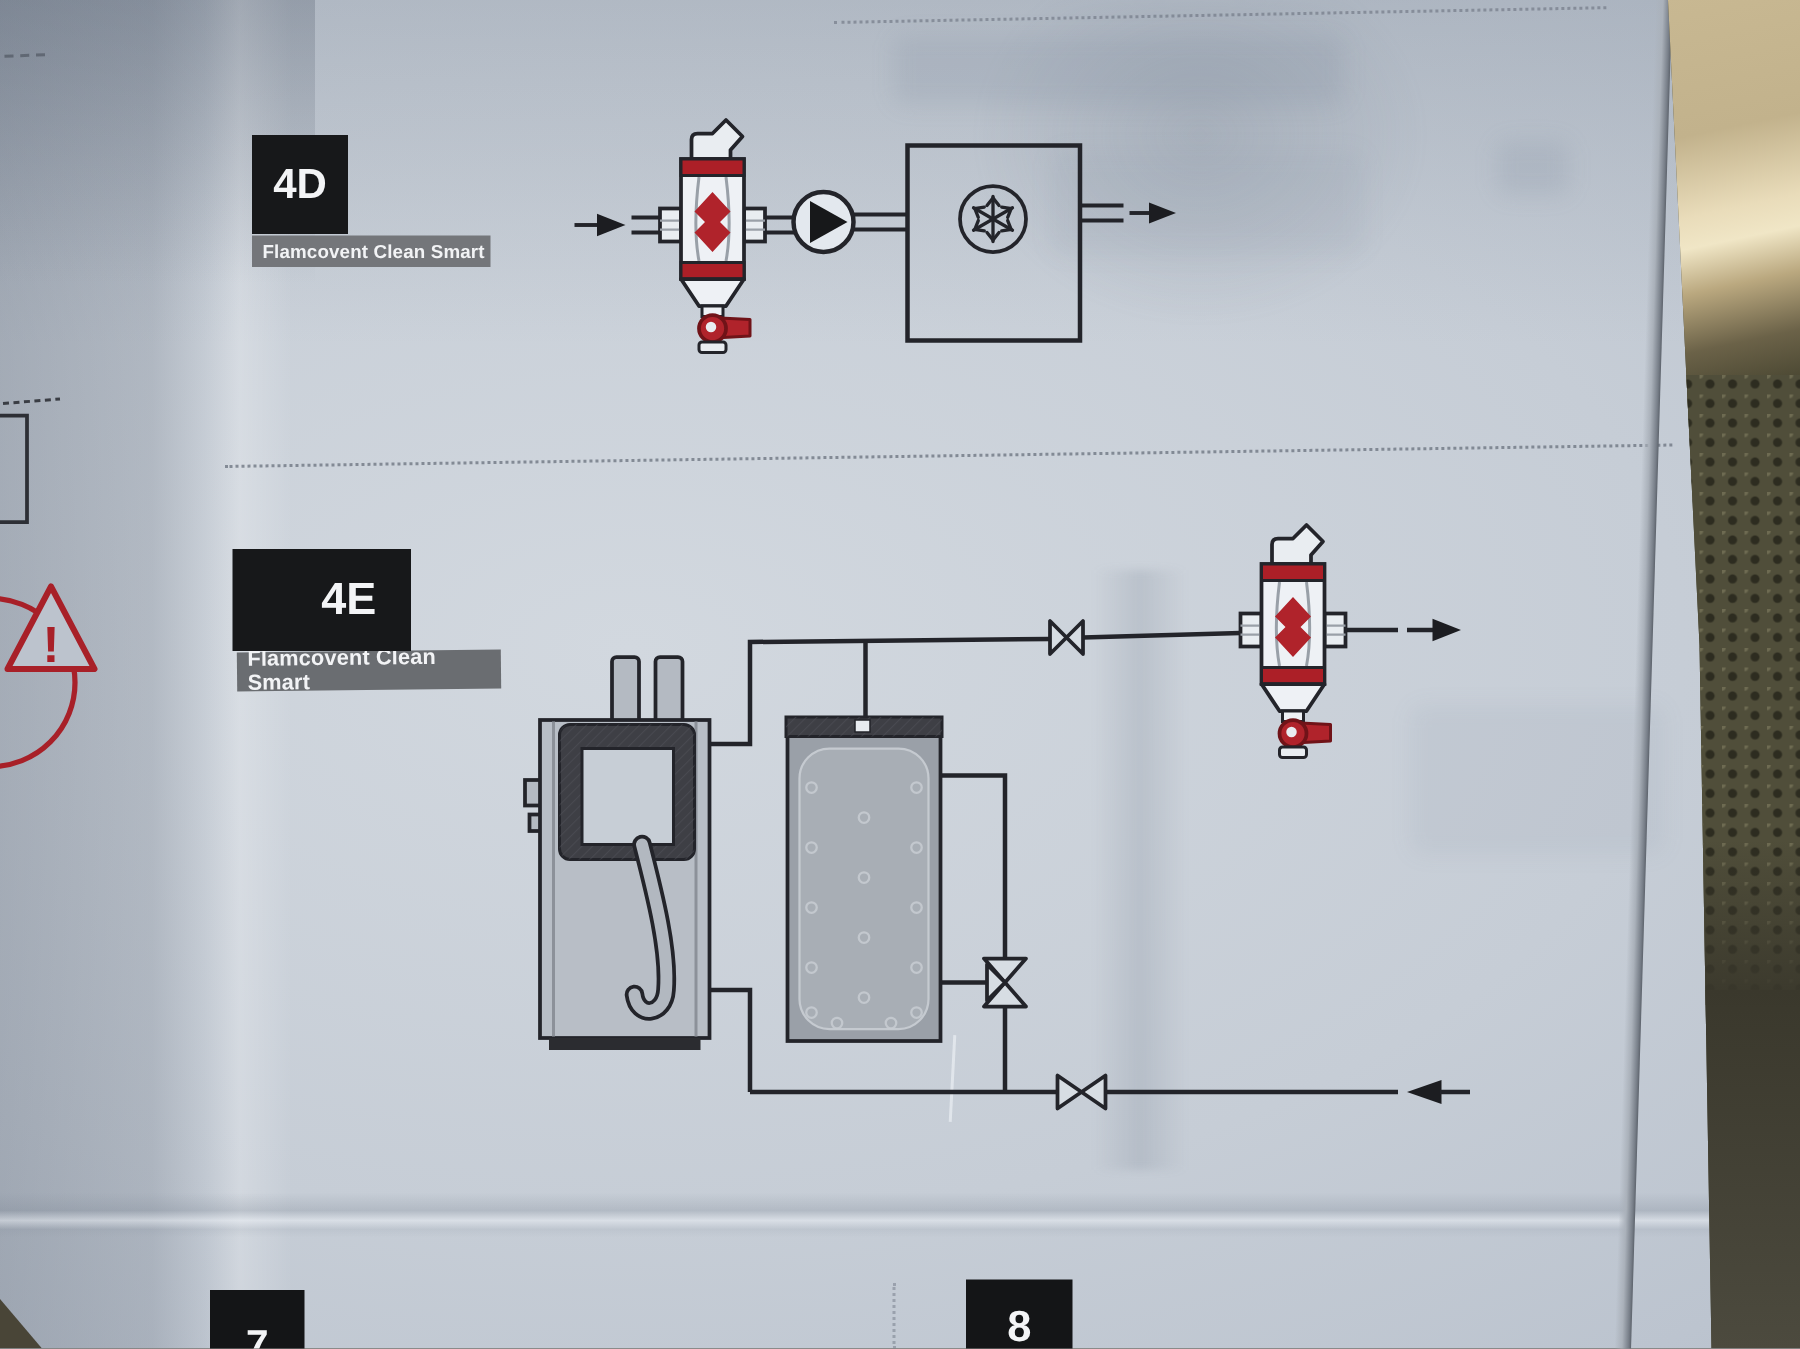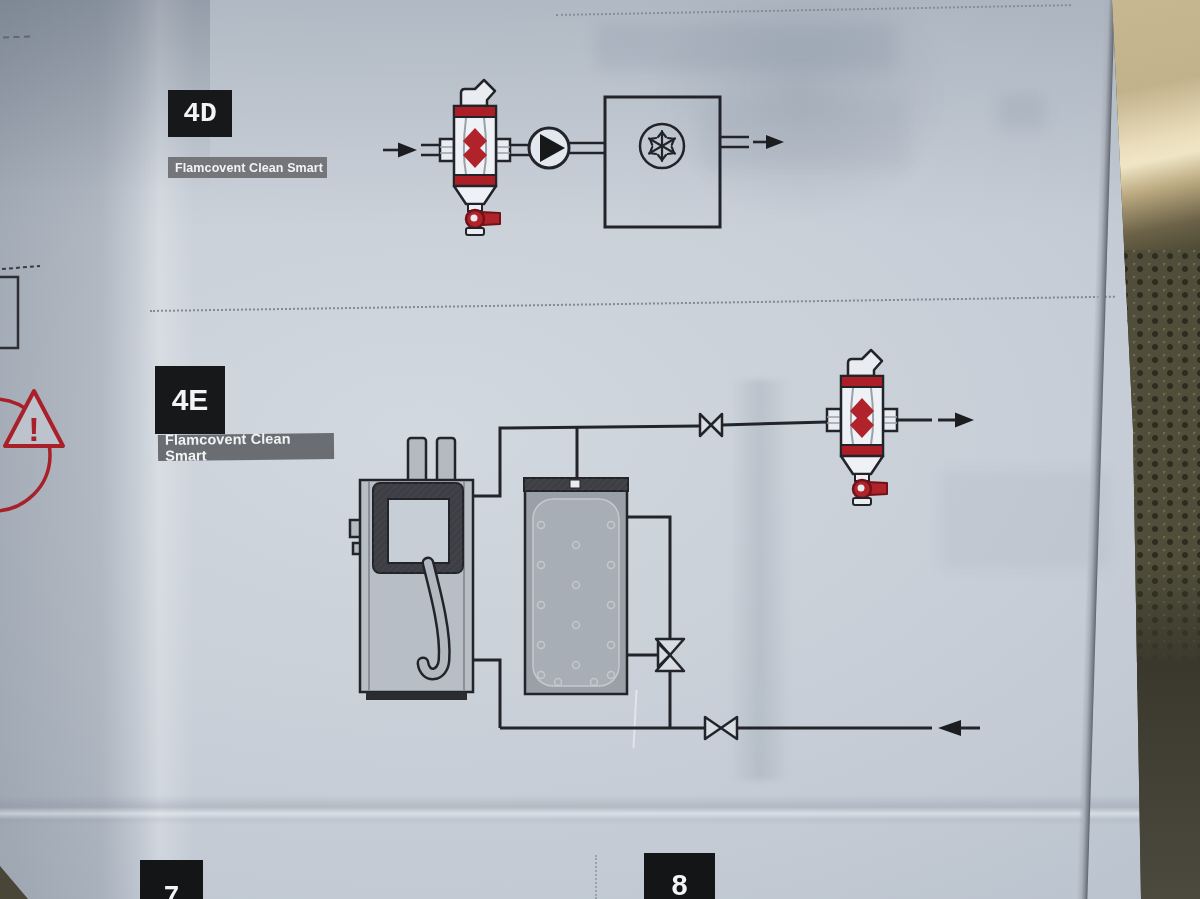--- a/index.html
+++ b/index.html
@@ -39,23 +39,23 @@
     transform:rotate(-1.1deg);transform-origin:left center;}
   .dots-corner{position:absolute;left:3px;top:36px;width:27px;height:0;
     border-top:2px dashed rgba(60,66,76,.5);transform:rotate(-2deg);}
   .dots-v8{position:absolute;left:595px;top:855px;height:44px;width:0;
     border-left:2px dotted rgba(120,128,140,.55);}
   
   .num-box{position:absolute;background:#17181a;color:#f3f4f6;font-weight:bold;
     display:flex;align-items:center;justify-content:center;z-index:5;}
   .name-bar{position:absolute;background:#74767a;color:#f2f3f5;font-weight:bold;
     display:flex;align-items:center;z-index:4;letter-spacing:.1px;}
-  #box4d{left:168px;top:90px;width:64px;height:47px;font-size:28px;font-family:Liberation Mono, monospace;}
+  #box4d{left:168px;top:90px;width:64px;height:66px;font-size:28px;}
   #bar4d{left:168px;top:157px;width:152px;height:21px;font-size:12.5px;padding-left:7px;}
-  #box4e{left:155px;top:366px;width:70px;height:68px;font-size:30px;}
+  #box4e{left:155px;top:366px;width:83px;height:68px;font-size:30px;padding-left:36px;}
   #bar4e{left:158px;top:434px;width:169px;height:26px;font-size:14.5px;padding-left:7px;background:#6a6d71;transform:rotate(-0.6deg);}
   .cut-box{position:absolute;background:#141517;color:#f3f4f6;font-weight:bold;
     overflow:hidden;text-align:center;z-index:5;}
   #box7{left:140px;top:860px;width:63px;height:39px;font-size:27px;padding-top:21px;}
   #box8{left:644px;top:853px;width:71px;height:46px;font-size:29px;padding-top:16px;}
   
   .diag{position:absolute;overflow:visible;z-index:3;}
   #diag4d{left:375px;top:80px;}
   #diag4e{left:340px;top:350px;}
   #leftart{left:0;top:255px;z-index:2;}

